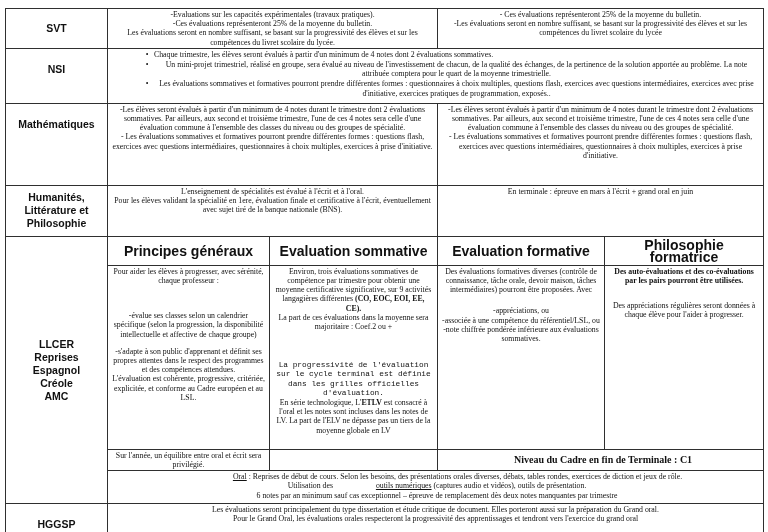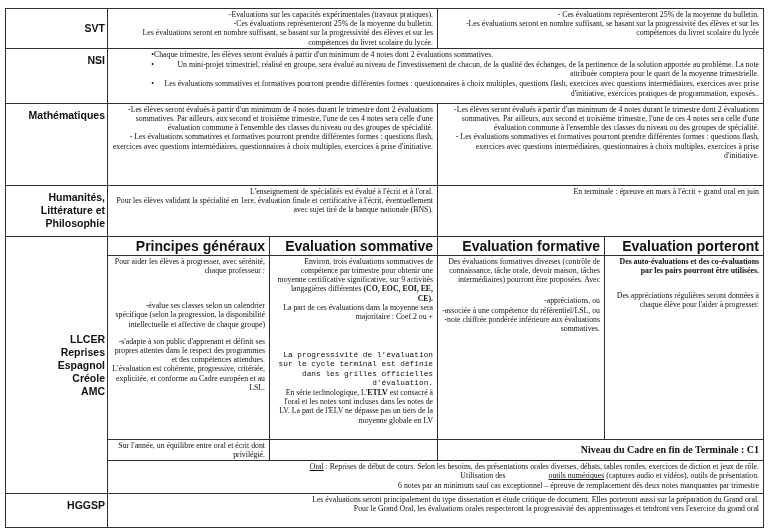--- a/index.html
+++ b/index.html
@@ -1,25 +1,25 @@
 <!DOCTYPE html>
 <html lang="fr"><head>
 <meta charset="utf-8">
 <style>
   html,body{margin:0;padding:0;background:#ffffff;}
   body{width:768px;height:532px;overflow:hidden;color:#111;
        font-family:"Liberation Serif", serif;}
   table{border-collapse:collapse;table-layout:fixed;width:758px;margin:8px 0 0 5px;}
   td{border:1px solid #2f2f2f;vertical-align:top;padding:1px 4px;
-     font-size:7.8px;line-height:9.2px;text-align:right;font-weight:normal;
+     font-size:7.8px;line-height:9.2px;text-align:center;font-weight:normal;
      word-wrap:break-word;}
   td.lbl{font-family:"Liberation Sans", sans-serif;font-weight:bold;
          font-size:10.5px;line-height:13px;
          vertical-align:middle;padding:2px;}
-  td.lbl-top{vertical-align:top;padding-top:5px;}
+  td.lbl-top{vertical-align:top;padding-top:14px;}
   td.colhead{font-family:"Liberation Sans", sans-serif;font-weight:bold;
              font-size:14px;line-height:12px;vertical-align:middle;padding:2px 4px;}
   p{margin:0;padding:0;}
   .gap-lg{margin-top:26px;}
   .gap-md{margin-top:16px;}
   .gap-sm{margin-top:8px;}
   .gap-xl{margin-top:30px;font-family:Liberation Mono, monospace;}
   .gap-xs{margin-top:12px;}
   .bullet{display:flex;padding-left:28px;}
   .bullet .dot{flex:none;width:14px;}
@@ -101,21 +101,21 @@
     <td class="lbl" rowspan="4">
       <div>LLCER</div>
       <div>Reprises</div>
       <div>Espagnol</div>
       <div>Créole</div>
       <div>AMC</div>
     </td>
     <td class="colhead">Principes généraux</td>
     <td class="colhead">Evaluation sommative</td>
     <td class="colhead">Evaluation formative</td>
-    <td class="colhead">Evaluation porteront</td>
+    <td class="colhead">Philosophie formatrice</td>
   </tr>
 
   <tr style="height:184px">
     <td>
       <p>Pour aider les élèves à progresser, avec sérénité, chaque professeur :</p>
       <p class="gap-lg">-évalue ses classes selon un calendrier spécifique (selon la progression, la disponibilité intellectuelle et affective de chaque groupe)</p>
       <p class="gap-sm">-s'adapte à son public d'apprenant et définit ses propres attentes dans le respect des programmes et des compétences attendues.</p>
       <p>L'évaluation est cohérente, progressive, critériée, explicitée, et conforme au Cadre européen et au LSL.</p>
     </td>
     <td>
@@ -131,21 +131,21 @@
       <p>-note chiffrée pondérée inférieure aux évaluations sommatives.</p>
     </td>
     <td>
       <p class="bold-serif">Des auto-évaluations et des co-évaluations par les pairs pourront être utilisées.</p>
       <p class="gap-md">Des appréciations régulières seront données à chaque élève pour l'aider à progresser.</p>
     </td>
   </tr>
 
   <tr style="height:21px">
     <td class="suryear">
-      <p>Sur l'année, un équilibre entre oral et écrit dont privilégié.</p>
+      <p>Sur l'année, un équilibre entre oral et écrit sera privilégié.</p>
     </td>
     <td></td>
     <td colspan="2" class="niveau">Niveau du Cadre en fin de Terminale : C1</td>
   </tr>
 
   <tr style="height:33px">
     <td colspan="4" class="oralrow">
       <p><u>Oral</u><span> : Reprises de début de cours. Selon les besoins, des présentations orales diverses, débats, tables rondes, exercices de diction et jeux de rôle.</span></p>
       <p><span>Utilisation des </span><u>outils numériques</u><span> (captures audio et vidéos), outils de présentation.</span></p>
       <p>6 notes par an minimum sauf cas exceptionnel – épreuve de remplacement dès deux notes manquantes par trimestre</p>

